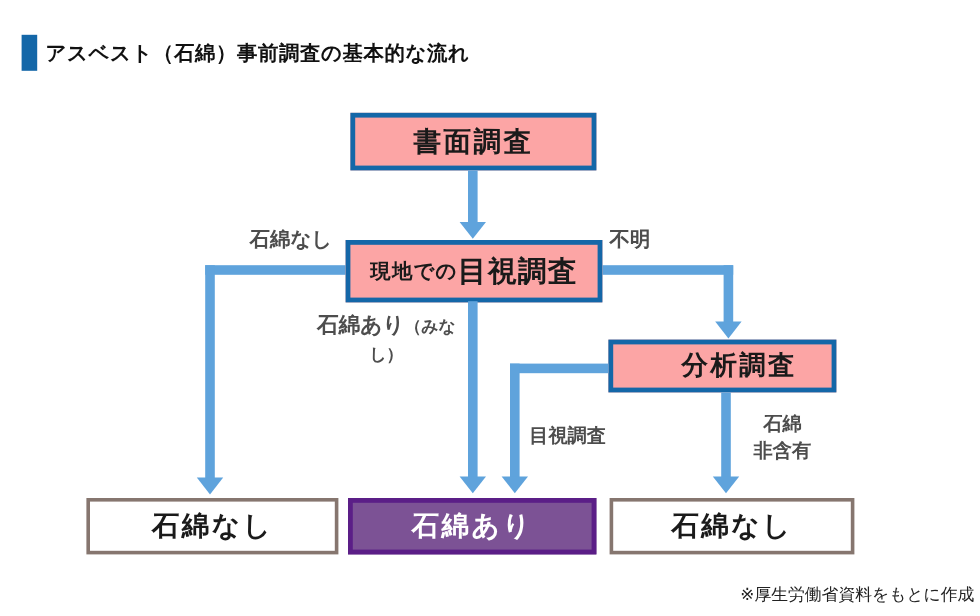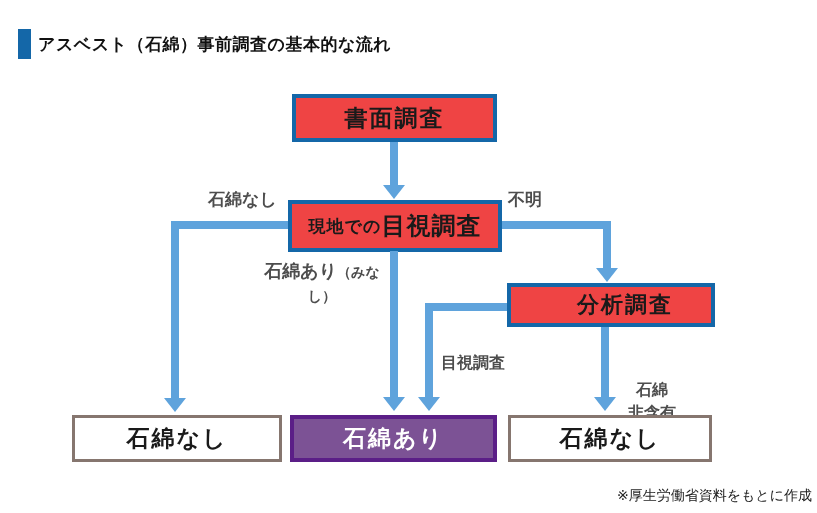--- a/index.html
+++ b/index.html
@@ -17,28 +17,28 @@
     width:817px;height:513px;position:relative;overflow:hidden;
     font-family:"Liberation Sans","DejaVu Sans",sans-serif;
     color:var(--text-black);
   }
   .abs{position:absolute;text-align:center;}
   
   .title-bar{left:18px;top:29px;width:13px;height:30px;background:var(--dark-blue);}
   .title-text{left:38px;top:33px;font-size:17px;font-weight:bold;color:#111;letter-spacing:.5px;}
   
   .node{
-    border:4px solid var(--dark-blue);background:#ef4444;
+    border:4px solid var(--dark-blue);background:#fca5a5;
     display:flex;align-items:center;justify-content:center;
     font-weight:bold;color:var(--text-black);
   }
   .node-doc{left:292px;top:94px;width:205px;height:48px;font-size:23px;letter-spacing:2px;}
   .node-visual{left:288px;top:200px;width:214px;height:52px;font-size:24px;letter-spacing:1px;}
   .node-visual .small-prefix{font-size:17px;font-weight:bold;}
-  .node-analysis{left:507px;top:283px;width:208px;height:44px;font-size:22px;letter-spacing:2px;padding-left:28px;}
+  .node-analysis{left:507px;top:283px;width:190px;height:44px;font-size:22px;letter-spacing:2px;padding-left:28px;}
   
   .result{
     top:415px;height:47px;display:flex;align-items:center;justify-content:center;
     font-weight:bold;font-size:23px;letter-spacing:2px;background:#fff;
     border:3px solid var(--taupe);color:var(--text-black);
   }
   .result-left{left:72px;width:210px;}
   .result-center{left:290px;width:207px;border:4px solid var(--purple-border);background:var(--purple-fill);color:#fff;}
   .result-right{left:508px;width:204px;}
   
@@ -48,21 +48,21 @@
     border-left:11px solid transparent;border-right:11px solid transparent;
     border-top:14px solid var(--light-blue);
   }
   
   .branch-label{font-weight:bold;color:var(--gray-label);}
   .lbl-17{font-size:17px;}
   .lbl-16{font-size:16px;}
   .maybe-label{left:252px;top:260px;width:140px;line-height:23px;color:var(--gray-label);font-weight:bold;}
   .maybe-label .big{font-size:18px;}
   .maybe-label .small{font-size:14px;}
-  .noncontain-label{left:616px;top:342px;width:72px;text-align:center;line-height:23px;margin-top:36px;}
+  .noncontain-label{left:616px;top:342px;width:72px;text-align:center;line-height:23px;}
   
   .footer-note{right:5px;top:487px;font-size:14px;color:#222;margin-left:40px;}
 </style>
 </head>
 <body>
 
 <div class="abs title-bar"></div>
 <div class="abs title-text">アスベスト（石綿）事前調査の基本的な流れ</div>
 
 <div class="abs node node-doc">

